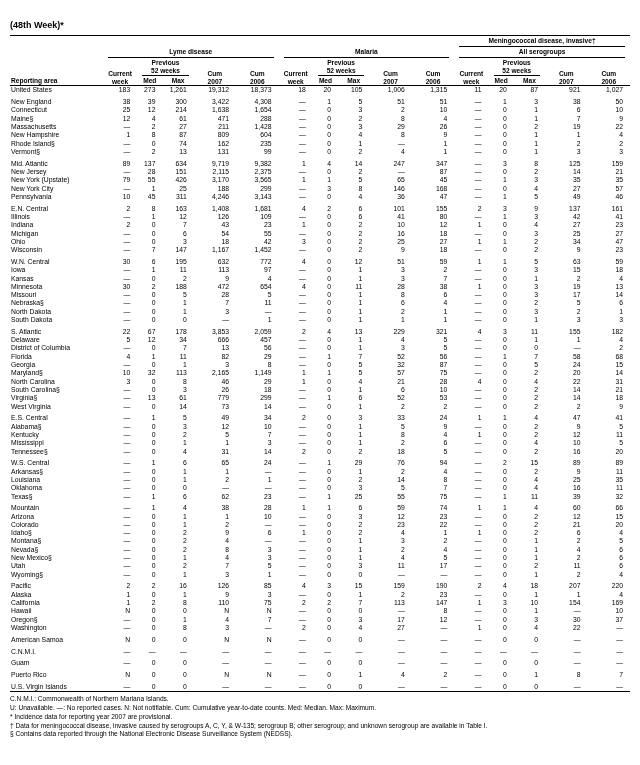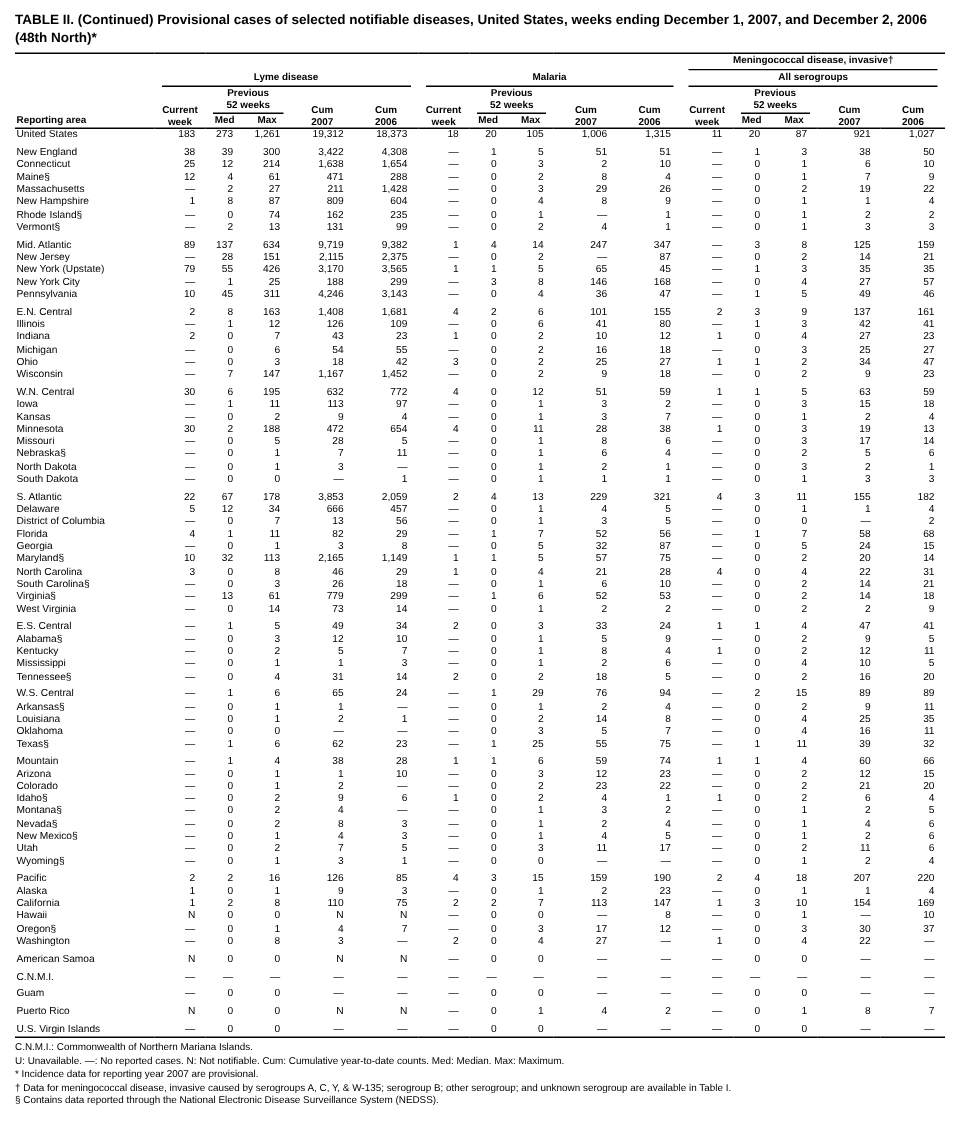--- a/index.html
+++ b/index.html
@@ -78,22 +78,22 @@
     font-size: 6.6px;
     line-height: 8.8px;
   }
 </style>
 </head>
 <body>
 
 <div class="page">
 
   <div class="title">
-    <span>TABLE II. (Continued) Provisional cases of selected notifiable diseases, United States, weeks ending December 1, 2007, and December 2, 2006</span><br>
-    <span>(48th North)*</span>
+    <br>
+    <span>(48th Week)*</span>
   </div>
 
   <table class="ntable">
     <colgroup>
       <col style="width:92px">
       <col style="width:34px">
         <col style="width:25px">
         <col style="width:31px">
         <col style="width:42px">
         <col style="width:42px">

